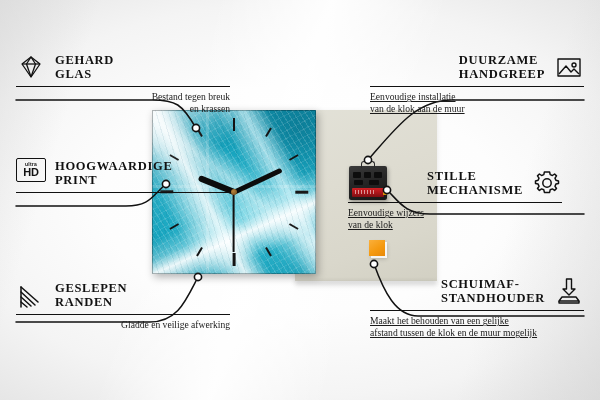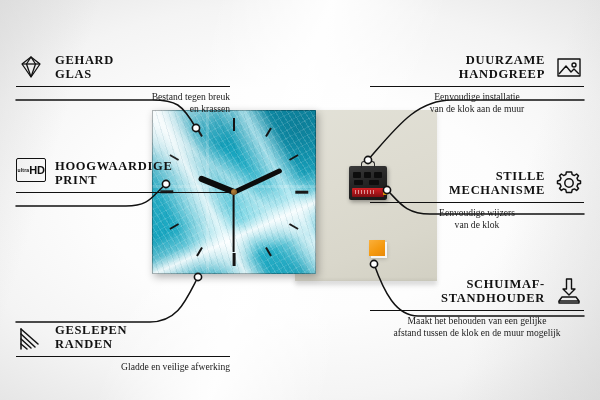--- a/index.html
+++ b/index.html
@@ -161,40 +161,40 @@
   
   .feature{position:absolute;width:214px;}
   .feature .head{display:flex;align-items:center;gap:9px;}
   .feature.right .head{flex-direction:row-reverse;}
   .ficon{width:30px;height:30px;flex:0 0 30px;display:block;}
   .ftitle{
     font-family:"Liberation Serif", serif;
     font-weight:bold;font-size:12.5px;letter-spacing:.7px;color:#111;
     line-height:14px;text-transform:uppercase;
   }
-  .feature.right .ftitle{text-align:right;}
+  .feature.right .ftitle{text-align:left;}
   .rule{height:1.4px;background:#111;margin:4px 0 4px 0;}
   .fdesc{
     font-family:"Liberation Serif", serif;
     font-size:9.6px;line-height:11.6px;color:#1b1b1b;text-align:right;
   }
-  .feature.right .fdesc{text-align:center;}
+  .feature.right .fdesc{text-align:left;text-decoration:underline;}
 
   
   #f-gehard{left:16px;top:52px;}
   #f-print{left:16px;top:158px;}
-  #f-randen{left:16px;top:280px;margin-top:42px;}
+  #f-randen{left:16px;top:280px;}
   #f-handgreep{left:370px;top:52px;width:214px;}
-  #f-mechanisme{left:370px;top:168px;width:214px;}
+  #f-mechanisme{left:348px;top:168px;width:214px;}
   #f-standhouder{left:370px;top:276px;width:214px;}
 
   .ficon svg{display:block;}
   .hdbox{
     width:30px;height:24px;border:1.6px solid #111;border-radius:2px;
-    display:flex;flex-direction:row;align-items:center;justify-content:center;
+    display:flex;flex-direction:column;align-items:center;justify-content:center;
     font-family:"Liberation Sans", sans-serif;color:#111;box-sizing:border-box;
   }
   .hdbox .u{font-size:5px;font-weight:bold;letter-spacing:.2px;line-height:5px;}
   .hdbox .h{font-size:11px;font-weight:bold;line-height:11px;letter-spacing:-.3px;}
 </style>
 </head>
 <body>
 
 <div id="stage">
   <div id="sheen"></div>

